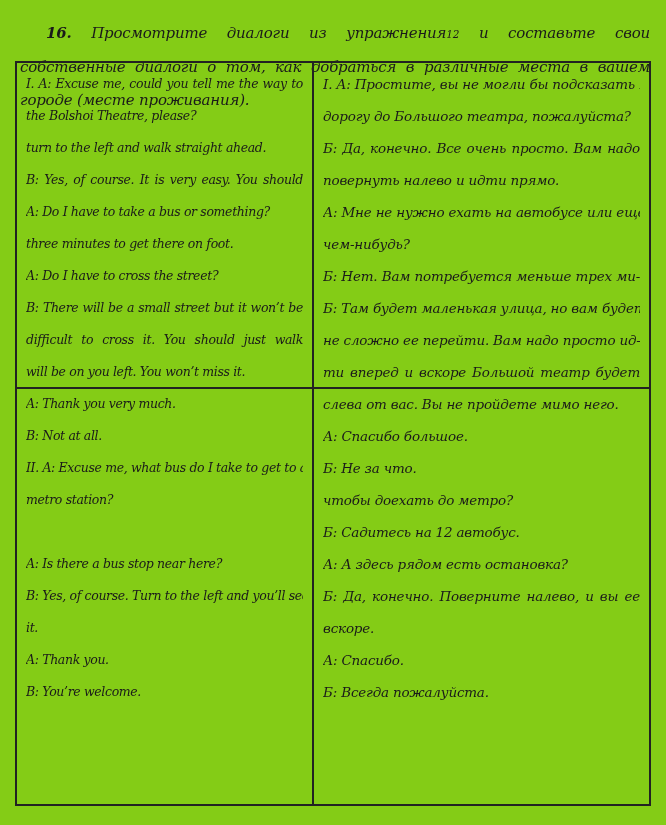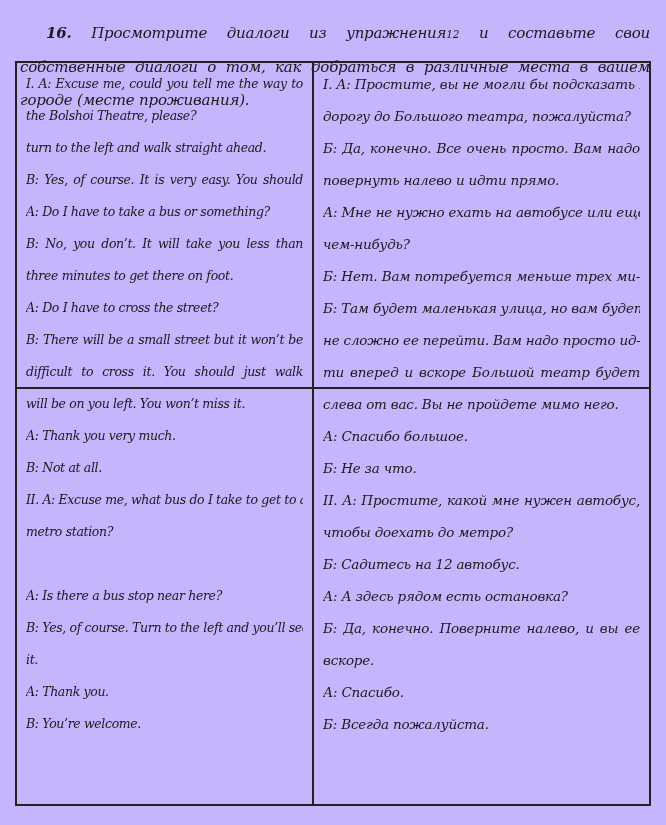--- a/index.html
+++ b/index.html
@@ -1,19 +1,19 @@
 <!DOCTYPE html>
 <html><head>
 <meta charset="utf-8">
 <style>
   html,body{margin:0;padding:0;background:#ffffff;}
   .page{
     position:relative;
     width:666px;height:825px;
-    background:#c4b5fd;
+    background:#84cc16;
     color:#1a1a1a;
     font-family:"DejaVu Serif", serif;
     font-style:italic;
     overflow:hidden;
   }
   .header{
     position:absolute;
     left:20px;top:2px;width:630px;
     font-size:15px;
     line-height:33px;
@@ -58,21 +58,20 @@
   <p class="header"><span class="num">16.</span> <span>Просмотрите диалоги из упражнения</span><span class="exref">12</span><span> и составьте свои собственные диалоги о том, как добраться в различные места в вашем городе (месте проживания).</span></p>
 
   <div class="dlg-table">
 
     <div class="col col-en">
       <div class="line j">I. A: Excuse me, could you tell me the way to</div>
       <div class="line">the Bolshoi Theatre, please?</div>
       <div class="line">turn to the left and walk straight ahead.</div>
       <div class="line j">B: Yes, of course. It is very easy. You should</div>
       <div class="line">A: Do I have to take a bus or something?</div>
-      <div class="line j">B: No, you don’t. It will take you less than</div>
       <div class="line">three minutes to get there on foot.</div>
       <div class="line">A: Do I have to cross the street?</div>
       <div class="line j">B: There will be a small street but it won’t be</div>
       <div class="line j">difficult to cross it. You should just walk</div>
       <div class="line">will be on you left. You won’t miss it.</div>
       <div class="line">A: Thank you very much.</div>
       <div class="line">B: Not at all.</div>
       <div class="line j">II. A: Excuse me, what bus do I take to get to a</div>
       <div class="line">metro station?</div>
       <div class="line"></div>
@@ -90,21 +89,20 @@
       <div class="line">повернуть налево и идти прямо.</div>
       <div class="line j">А: Мне не нужно ехать на автобусе или еще на</div>
       <div class="line">чем-нибудь?</div>
       <div class="line j">Б: Нет. Вам потребуется меньше трех ми-</div>
       <div class="line j">Б: Там будет маленькая улица, но вам будет</div>
       <div class="line j">не сложно ее перейти. Вам надо просто ид-</div>
       <div class="line j">ти вперед и вскоре Большой театр будет</div>
       <div class="line">слева от вас. Вы не пройдете мимо него.</div>
       <div class="line">А: Спасибо большое.</div>
       <div class="line">Б: Не за что.</div>
-      <div class="line j">II. А: Простите, какой мне нужен автобус,</div>
       <div class="line">чтобы доехать до метро?</div>
       <div class="line">Б: Садитесь на 12 автобус.</div>
       <div class="line">А: А здесь рядом есть остановка?</div>
       <div class="line j">Б: Да, конечно. Поверните налево, и вы ее</div>
       <div class="line">вскоре.</div>
       <div class="line">А: Спасибо.</div>
       <div class="line">Б: Всегда пожалуйста.</div>
     </div>
 
     <div class="row-divider"></div>

